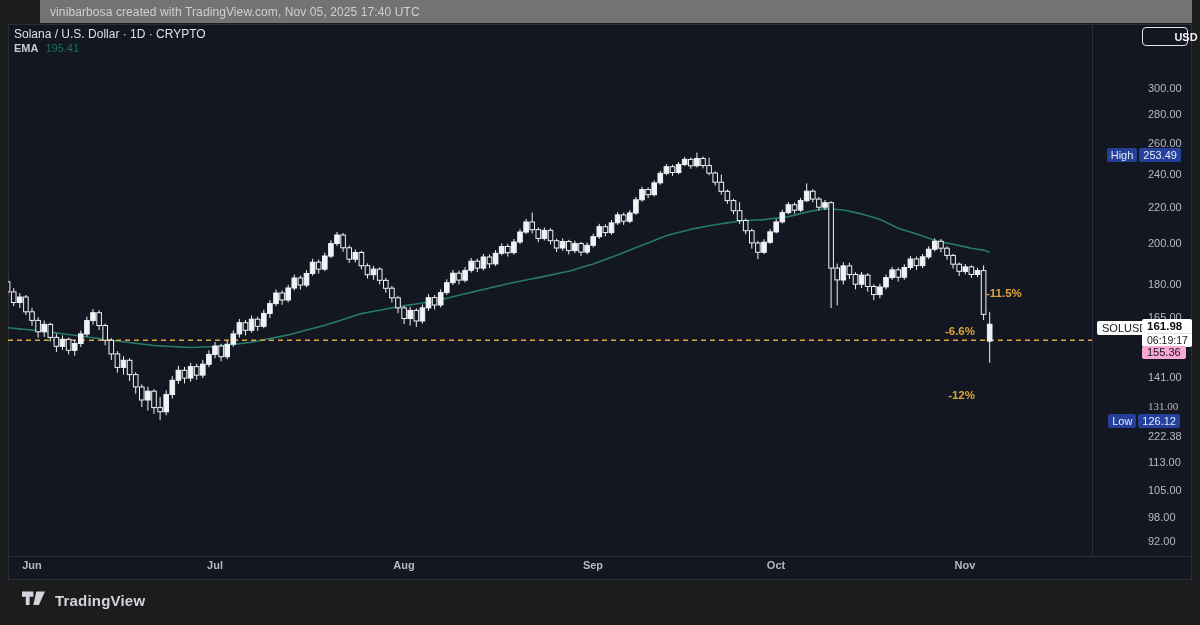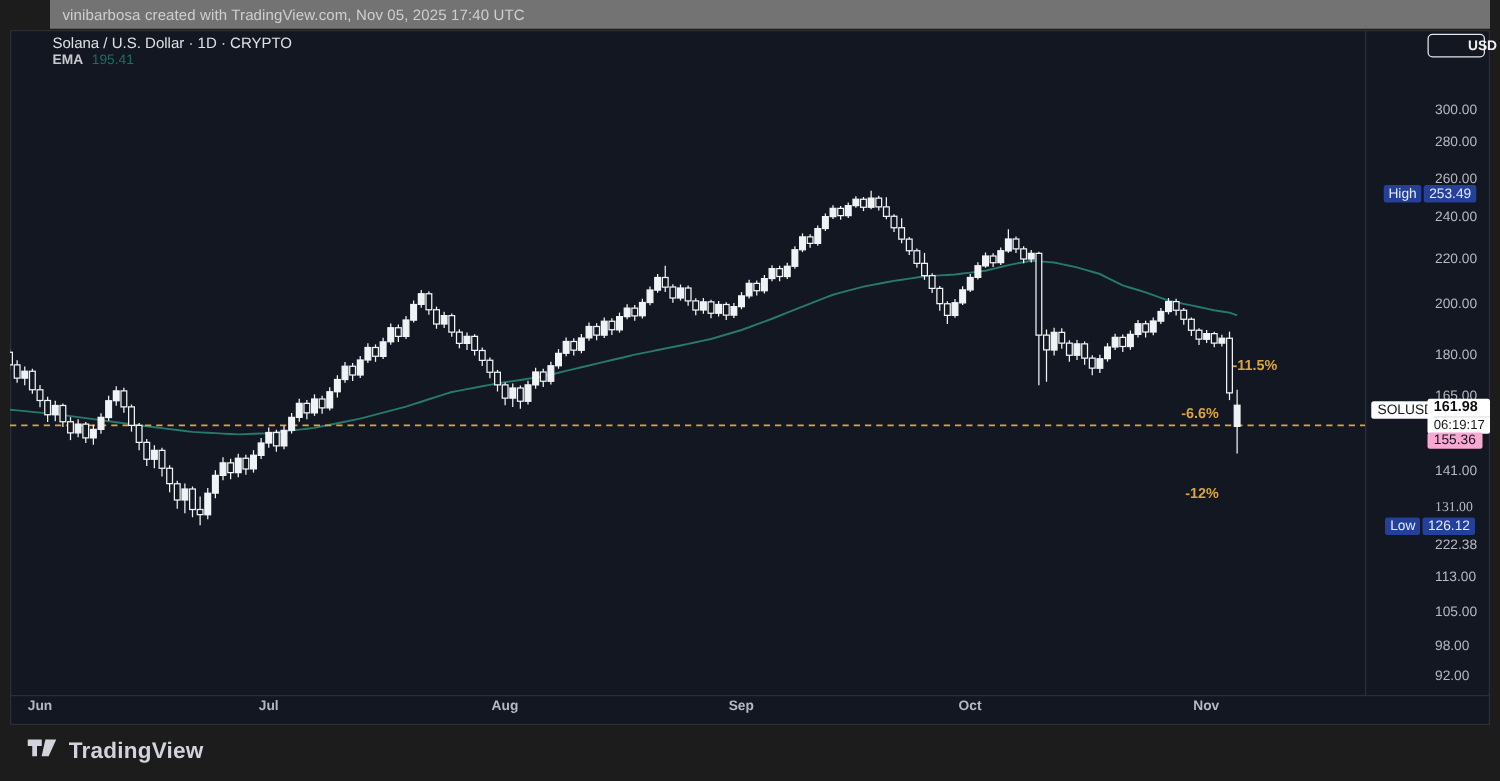--- a/index.html
+++ b/index.html
@@ -12,21 +12,21 @@
             background:#737373; display:flex; align-items:center;margin-left:40px; }
   #topbar span { margin-left:10px; font-size:12px; color:#cfcfcf; letter-spacing:.1px; }
 
   
   #panel { position:absolute; left:8px; top:24px; width:1184px; height:556px;
            background:#131722; border:1px solid #2a2e39; }
 
   #chart-svg { position:absolute; left:0; top:0; width:1200px; height:625px; z-index:2; }
 
   
-  .legend { position:absolute; z-index:5; color:#dfe0e3;margin-left:28px; }
+  .legend { position:absolute; z-index:5; color:#dfe0e3; }
   #legend-title { left:14px; top:27px; font-size:12px; }
   #legend-ema { left:14px; top:42px; font-size:11px; color:#c8c9cc; font-weight:700; }
   #legend-ema b { font-weight:400; color:#1d6e62; margin-left:7px; }
 
   
   #usd-btn { position:absolute; z-index:5; left:1142px; top:27px; width:46px; height:19px;
              border:1.5px solid #e6e6e6; border-radius:4px; background:#131722;
              color:#f0f0f0; font-size:11px; font-weight:700; display:flex;
              align-items:center; justify-content:center; cursor:pointer;padding-left:42px; }
 
@@ -57,21 +57,21 @@
   
   .pct { position:absolute; z-index:5; font-size:11.5px; font-weight:700; color:#dca43c; }
   #pct-drop { left:986px; top:287px; }
   #pct-level { right:225px; top:325px; text-align:right; }
   #pct-low { right:225px; top:345px; text-align:right;margin-top:44px; }
 
   
   #brand { position:absolute; z-index:5; left:22px; top:586px; height:28px;
            display:flex; align-items:center; gap:10px; cursor:pointer; }
   #brand svg { display:block; }
-  #brand span { color:#d1d4dc; font-size:18px; font-weight:700; letter-spacing:.2px; }
+  #brand span { color:#d1d4dc; font-size:15px; font-weight:700; letter-spacing:.2px; }
 </style>
 </head>
 <body>
 
 <div id="stage">
 
   <div id="topbar">
     <span>vinibarbosa created with TradingView.com, Nov 05, 2025 17:40 UTC</span>
   </div>
 

